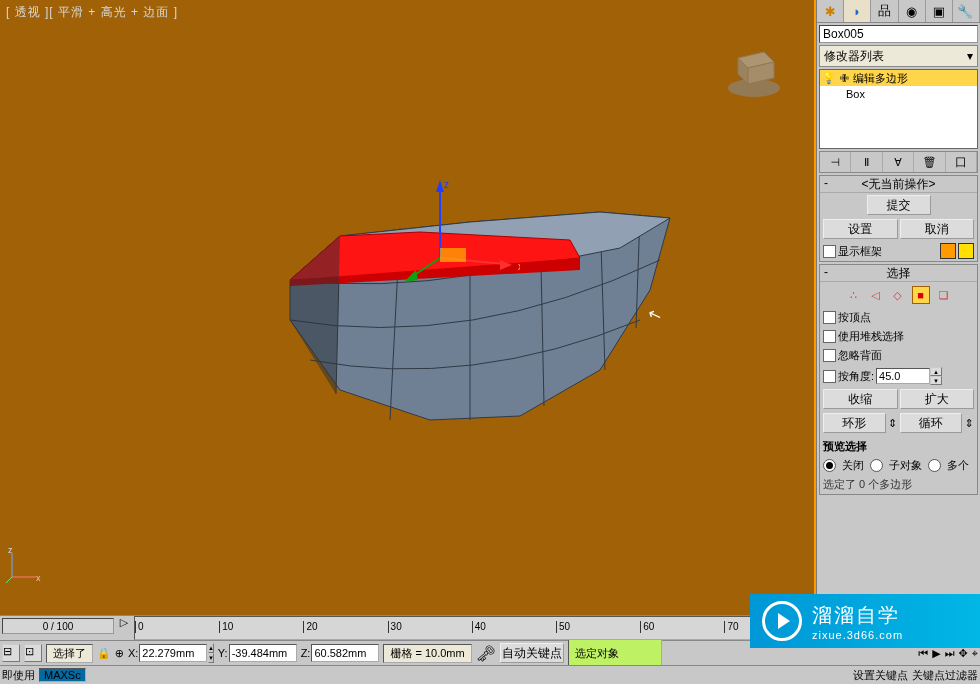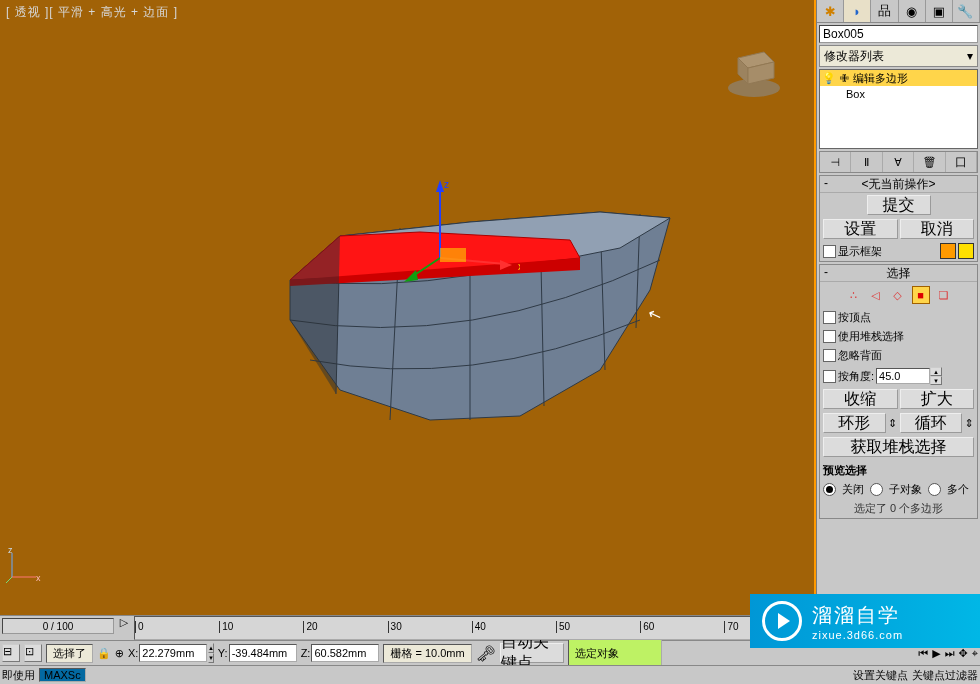--- a/index.html
+++ b/index.html
@@ -17,21 +17,21 @@
 .obj-name{margin:2px;height:18px;background:#fff;border:1px inset #999;padding:1px 3px;box-sizing:border-box;font-size:12px}
 .modlist-drop{margin:0 2px 2px;height:20px;background:#ece9d8;border:1px solid #888;display:flex;align-items:center;padding:0 4px;justify-content:space-between;font-size:12px}
 .mod-stack{margin:0 2px;border:1px solid #666;background:#fff;height:78px;overflow:hidden}
 .mod-row{display:flex;align-items:center;height:16px;padding:0 2px;gap:4px}
 .mod-row.sel{background:#ffd54a}
 .stack-btns{display:flex;gap:0;margin:2px 2px 0;border:1px solid #888;height:20px;background:#c8c8c8}
 .stack-btns div{flex:1;display:flex;align-items:center;justify-content:center;border-right:1px solid #aaa}
 .rollout{margin:2px 2px 0;border:1px solid #888;background:#c8c8c8}
 .roll-head{height:16px;background:#c8c8c8;border-bottom:1px solid #aaa;text-align:center;font-size:12px;position:relative}
 .roll-head .dash{position:absolute;left:4px}
-.btn{display:inline-flex;align-items:center;justify-content:center;height:20px;background:#dcdcdc;border:1px outset #eee;font-size:16px;box-sizing:border-box}
+.btn{display:inline-flex;align-items:center;justify-content:center;height:20px;background:#dcdcdc;border:1px outset #eee;font-size:12px;box-sizing:border-box}
 .row{display:flex;gap:2px;padding:2px 3px;align-items:center}
 .chk{width:11px;height:11px;background:#fff;border:1px solid #666;display:inline-block}
 .color-sw{width:14px;height:14px;border:1px solid #333}
 .sel-icons{display:flex;gap:6px;padding:4px 6px;align-items:center;justify-content:center}
 .sel-icons span{width:16px;height:16px;display:flex;align-items:center;justify-content:center}
 .sel-icons .active{background:#ffd54a;border:1px solid #a06000}
 .spin{display:flex;align-items:center}
 .spin input{width:48px;height:14px;font-size:11px;border:1px inset #aaa;padding:0 2px}
 .spin .ar{width:12px;display:flex;flex-direction:column}
 .spin .ar div{height:7px;font-size:7px;line-height:7px;text-align:center;border:1px outset #ccc;background:#dcdcdc}
@@ -196,35 +196,32 @@
         <div class="row">
           <div class="btn" style="flex:1">收缩</div>
           <div class="btn" style="flex:1">扩大</div>
         </div>
         <div class="row">
           <div class="btn" style="flex:1">环形</div>
           <div style="width:10px;text-align:center">⇕</div>
           <div class="btn" style="flex:1">循环</div>
           <div style="width:10px;text-align:center">⇕</div>
         </div>
-        <div class="row">
-            <div class="btn" style="flex:1">获取堆栈选择</div>
-          </div>
         <div class="row" style="padding-top:4px">
             <span style="font-weight:bold">预览选择</span>
           </div>
         <div class="row" style="gap:6px">
           <span class="radio on"></span>
             <span>关闭</span>
           <span class="radio"></span>
             <span>子对象</span>
           <span class="radio"></span>
             <span>多个</span>
         </div>
-        <div class="row" style="justify-content:center">
+        <div class="row" style="justify-content:flex-start">
             <span style="color:#333">选定了 0 个多边形</span>
           </div>
       </div>
     </div>
   </div>
 
   <div class="timeline">
     <div style="display:flex;">
       <div class="frame-box">0 / 100</div>
       <div style="width:16px;text-align:center">▷</div>

